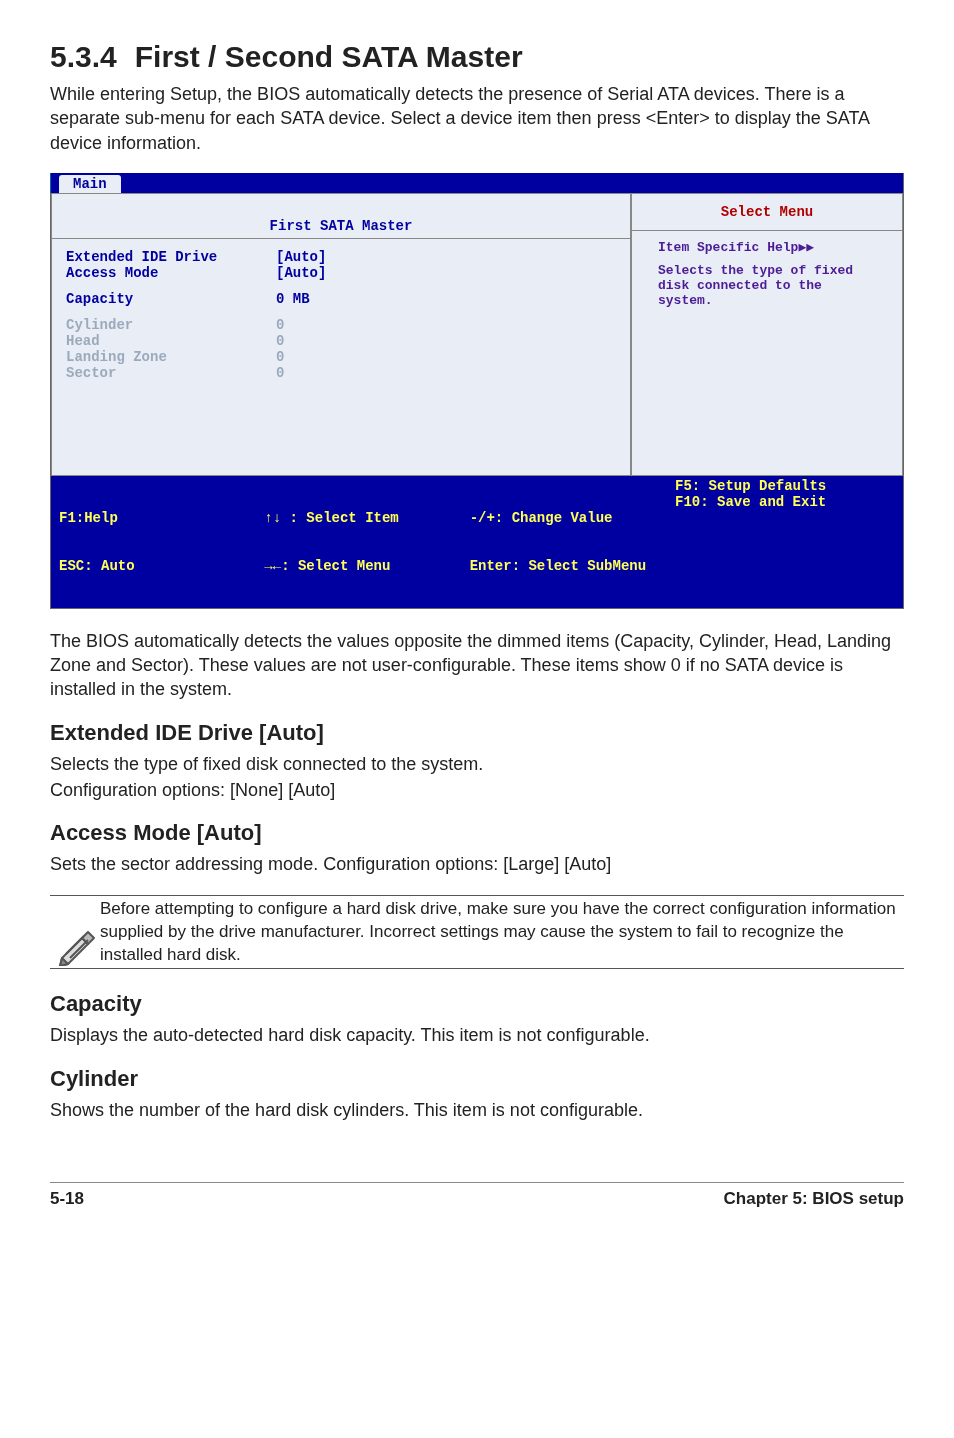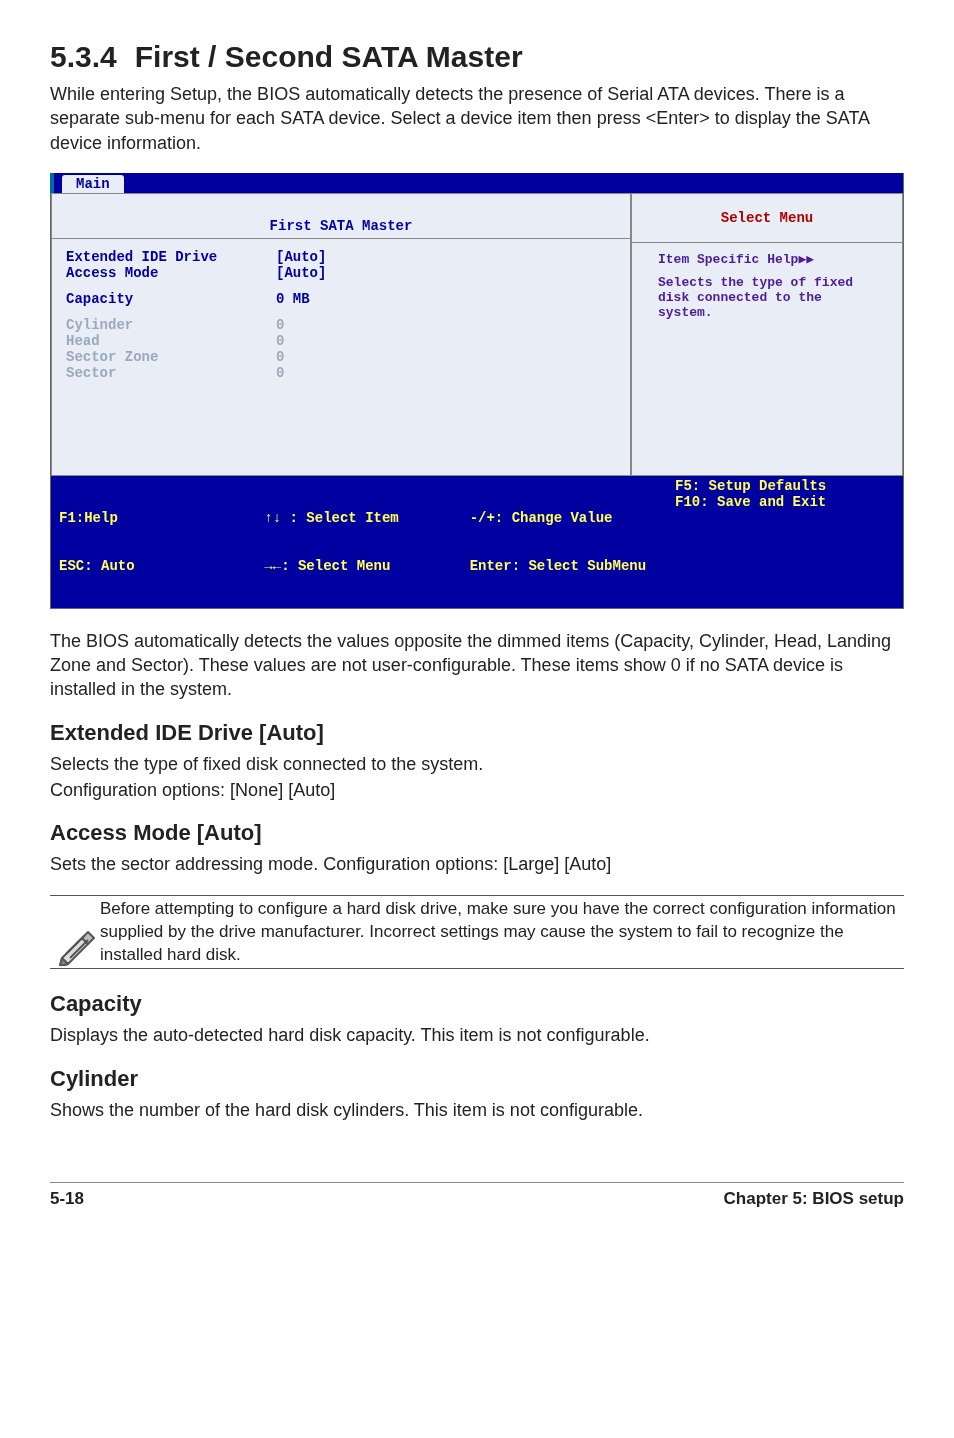--- a/index.html
+++ b/index.html
@@ -33,21 +33,21 @@
     color: #ffff55;
     text-align: center;
     padding: 2px 0;
     font-weight: bold;
     border: 1px solid #666;
     border-bottom: none;
   }
   .bios-tabrow {
     background: #0000A0;
     padding: 2px 0 0 8px;
-    border-left: 4px solid #0369a1;
+    border-left: 1px solid #0369a1;
     border-right: 1px solid #666;
     height: 18px;
   }
   .bios-tab {
     display: inline-block;
     background: #e9eef6;
     color: #0000A0;
     font-weight: bold;
     padding: 1px 14px;
     border-top-left-radius: 3px;
@@ -66,21 +66,21 @@
     color: #0000A0;
     font-weight: bold;
     padding: 4px 0;
     border-bottom: 1px solid #888;
     margin-top: 20px;
   }
   .bios-right-head {
     text-align: center;
     color: #b00000;
     font-weight: bold;
-    padding: 16px 0;
+    padding: 10px 0;
     border-bottom: 1px solid #888;
   }
   .bios-content { padding: 10px 14px 16px 14px; min-height: 210px; }
   .bios-row { display: flex; }
   .bios-label { width: 210px; color: #0000A0; font-weight: bold; }
   .bios-val   { color: #0000A0; font-weight: bold; }
   .bios-dim-lbl { width: 210px; color: #9baabc; font-weight: bold; }
   .bios-dim-val { color: #9baabc; font-weight: bold; }
   .bios-help  { padding: 8px 26px; color: #4c1d95; font-weight: bold; font-size: 13px; }
   .bios-footer {
@@ -157,21 +157,21 @@
         <div style="height:10px"></div>
         <div class="bios-row">
           <span class="bios-dim-lbl">Cylinder</span>
           <span class="bios-dim-val">0</span>
         </div>
         <div class="bios-row">
           <span class="bios-dim-lbl">Head</span>
           <span class="bios-dim-val">0</span>
         </div>
         <div class="bios-row">
-          <span class="bios-dim-lbl">Sector Zone</span>
+          <span class="bios-dim-lbl">Landing Zone</span>
           <span class="bios-dim-val">0</span>
         </div>
         <div class="bios-row">
           <span class="bios-dim-lbl">Sector</span>
           <span class="bios-dim-val">0</span>
         </div>
       </div>
     </div>
     <div class="bios-right-wrap">
       <div class="bios-right-head">Select Menu</div>

